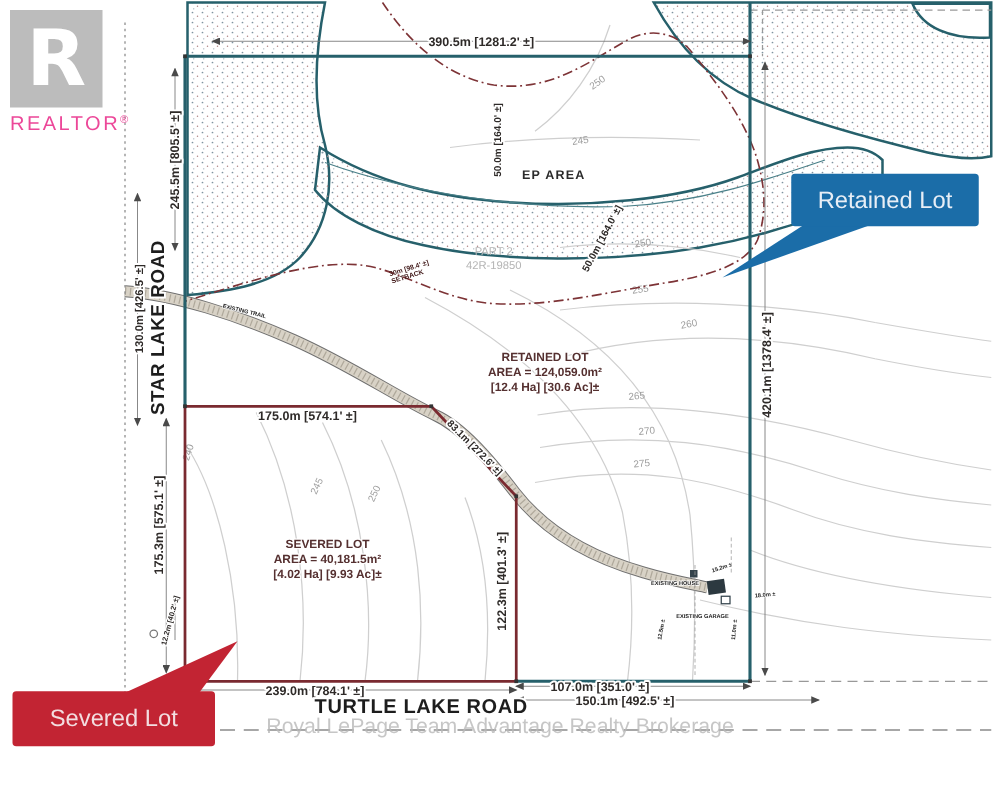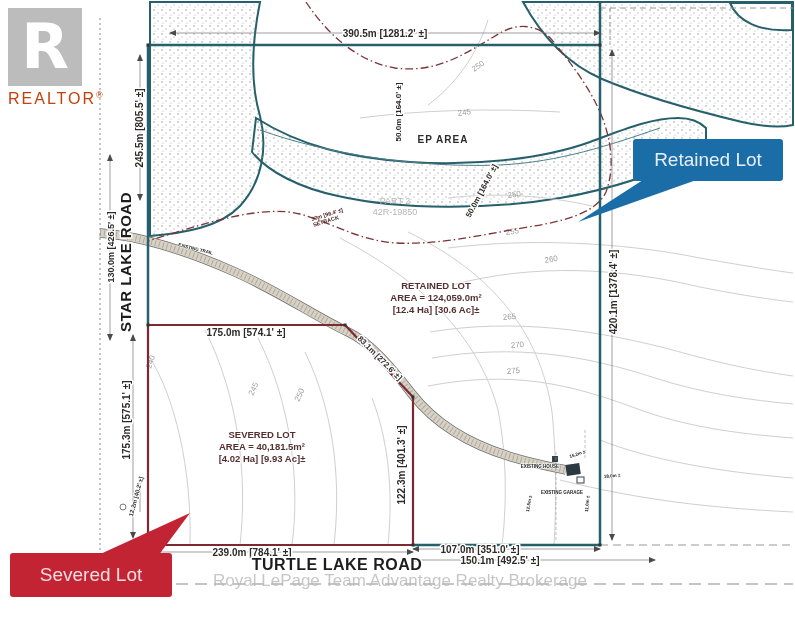--- a/index.html
+++ b/index.html
@@ -4,21 +4,21 @@
 <style>
   html,body{margin:0;padding:0;}
   body{width:795px;height:639px;background:#fff;position:relative;overflow:hidden;
        font-family:"Liberation Sans",sans-serif;}
   #stage{position:absolute;inset:0;}
   svg{position:absolute;left:0;top:0;}
   
   .realtor{position:absolute;left:8px;top:8px;width:110px;z-index:3;}
   .realtor .block{width:74px;height:78px;background:#bcbcbc;display:flex;align-items:center;justify-content:center;}
   .realtor .block span{color:#fff;font-weight:bold;font-size:62px;line-height:1;font-family:"DejaVu Sans",sans-serif;}
-  .realtor .word{color:#c2410c;font-size:16px;letter-spacing:2px;margin-top:4px;font-family:"Liberation Sans",sans-serif;}
+  .realtor .word{color:#ec4899;font-size:16px;letter-spacing:2px;margin-top:4px;font-family:"Liberation Sans",sans-serif;}
   .realtor .word sup{font-size:9px;}
   
   text{font-family:"Liberation Sans",sans-serif;}
   .dim{font-size:10px;font-weight:bold;fill:#2e2a28;paint-order:stroke;stroke:#fff;stroke-width:3px;stroke-linejoin:round;}
   .dim9{font-size:9px;}
   .dim8{font-size:8px;}
   .dim6{font-size:6px;stroke-width:2px;}
   .tiny{font-size:4.5px;font-weight:bold;fill:#222;paint-order:stroke;stroke:#fff;stroke-width:1px;}
   .road{font-size:15px;font-weight:bold;fill:#1d1d1d;letter-spacing:.5px;paint-order:stroke;stroke:#fff;stroke-width:3px;}
   .cont{font-size:8px;fill:#9e9e9e;}

